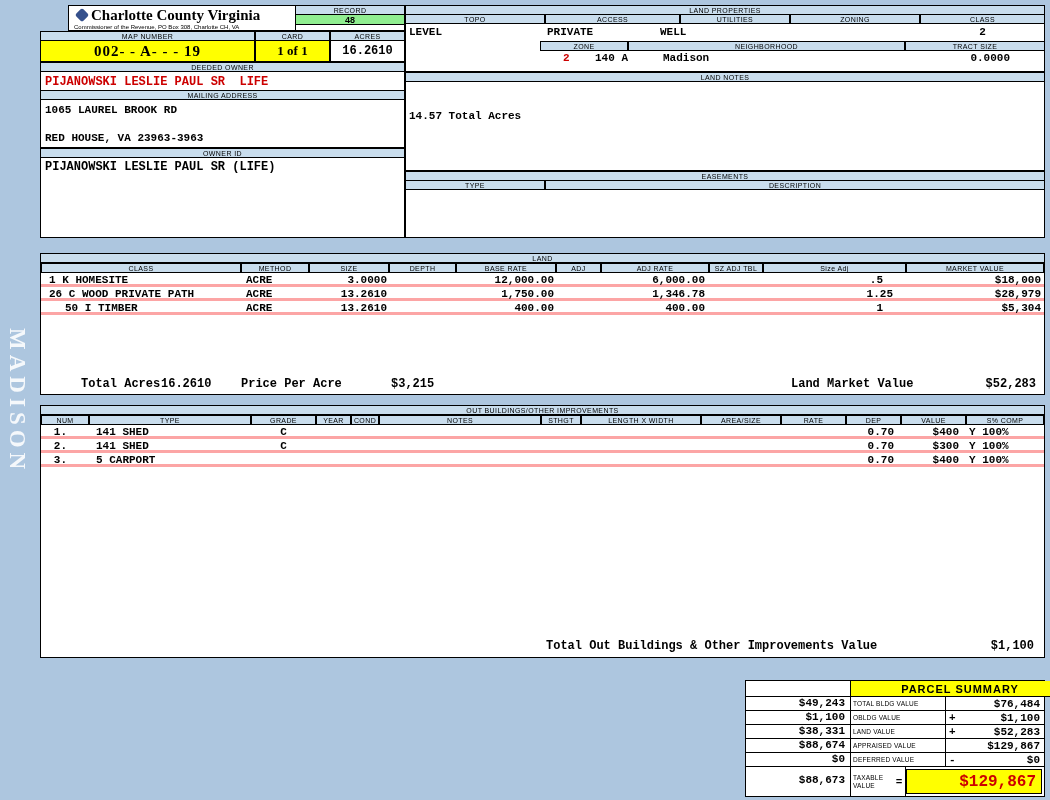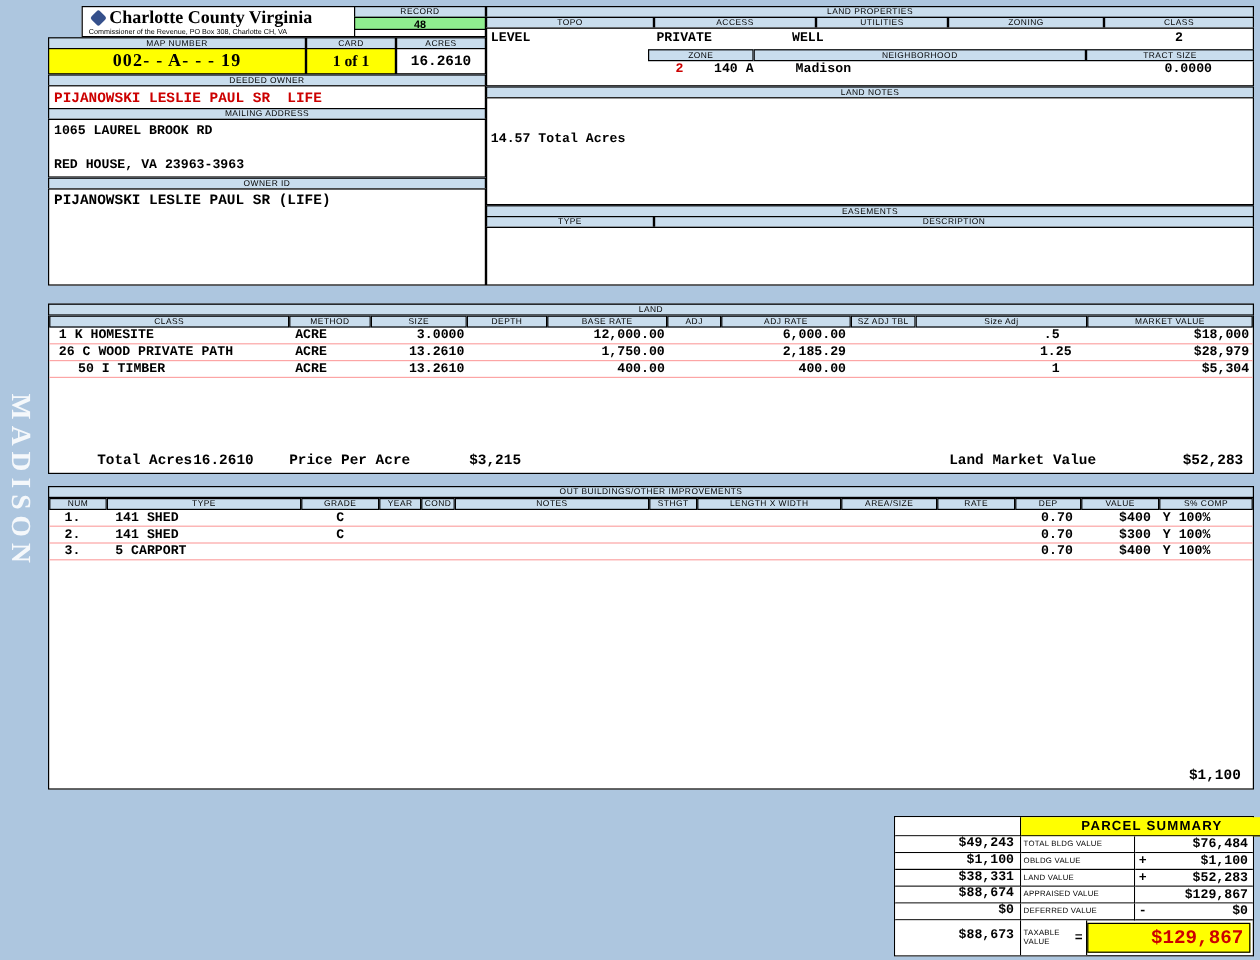--- a/index.html
+++ b/index.html
@@ -10,21 +10,21 @@
         display:flex;align-items:center;justify-content:center;letter-spacing:0.4px;white-space:pre;}
   .mono{font-family:"Liberation Mono",monospace;font-weight:bold;font-size:11px;color:#000;white-space:pre;}
   .abs{position:absolute;}
   .cellval{position:absolute;font-family:"Liberation Mono",monospace;font-weight:bold;font-size:11px;color:#000;white-space:pre;}
   .county-title{position:absolute;left:22px;top:1px;font-family:"Liberation Serif",serif;font-weight:bold;font-size:15px;color:#000;}
   .county-sub{position:absolute;left:5px;top:18px;font-family:"Liberation Sans",sans-serif;font-size:6px;color:#000;}
   .seal{position:absolute;left:8px;top:4px;width:10px;height:10px;background:#35508c;border-radius:2px;transform:rotate(45deg);}
   .bigyellow{position:absolute;background:#ffff00;border:1px solid #000;box-sizing:border-box;display:flex;align-items:center;justify-content:center;}
   .mapnum{font-family:"Liberation Serif",serif;font-weight:bold;font-size:15px;letter-spacing:1px;}
   .cardval{font-family:"Liberation Serif",serif;font-weight:bold;font-size:13px;}
-  .trow{position:absolute;left:0;width:100%;height:14px;border-bottom:1px solid #fca5a5;box-sizing:border-box;}
+  .trow{position:absolute;left:0;width:100%;height:14px;border-bottom:3px solid #fca5a5;box-sizing:border-box;}
   .trow span{position:absolute;top:1px;font-family:"Liberation Mono",monospace;font-weight:bold;font-size:11px;line-height:12px;white-space:pre;}
   .hcell{position:absolute;top:9px;height:10px;}
   .sidebar-label{position:absolute;left:4px;top:328px;writing-mode:vertical-rl;
        font-family:"Liberation Serif",serif;font-weight:bold;font-size:23px;letter-spacing:5px;color:rgba(255,255,255,0.88);}
   .ps-cell{position:absolute;box-sizing:border-box;border-right:1px solid #000;border-bottom:1px solid #000;background:#fff;}
   .ps-prior{font-family:"Liberation Mono",monospace;font-weight:bold;font-size:11px;text-align:right;padding-right:5px;line-height:13px;}
   .ps-label{font-family:"Liberation Sans",sans-serif;font-size:6.5px;line-height:13px;padding-left:2px;letter-spacing:0.2px;}
   .ps-cur{display:flex;justify-content:space-between;align-items:center;padding:0 4px 0 3px;font-family:"Liberation Mono",monospace;font-weight:bold;font-size:11px;border-right:none;}
   .red{color:#cc0000;}
 </style>
@@ -117,21 +117,21 @@
     <span style="left:415px;width:98px;text-align:right;">12,000.00</span>
     <span style="left:560px;width:104px;text-align:right;">6,000.00</span>
     <span style="left:722px;width:120px;text-align:right;">.5</span>
     <span style="left:865px;width:135px;text-align:right;">$18,000</span>
   </div>
   <div class="trow" style="top:33px;">
     <span style="left:8px;">26 C WOOD PRIVATE PATH</span>
     <span style="left:205px;">ACRE</span>
     <span style="left:268px;width:78px;text-align:right;">13.2610</span>
     <span style="left:415px;width:98px;text-align:right;">1,750.00</span>
-    <span style="left:560px;width:104px;text-align:right;">2,185.29</span>
+    <span style="left:560px;width:104px;text-align:right;">1,346.78</span>
     <span style="left:732px;width:120px;text-align:right;">1.25</span>
     <span style="left:865px;width:135px;text-align:right;">$28,979</span>
   </div>
   <div class="trow" style="top:47px;">
     <span style="left:24px;">50 I TIMBER</span>
     <span style="left:205px;">ACRE</span>
     <span style="left:268px;width:78px;text-align:right;">13.2610</span>
     <span style="left:415px;width:98px;text-align:right;">400.00</span>
     <span style="left:560px;width:104px;text-align:right;">400.00</span>
     <span style="left:722px;width:120px;text-align:right;">1</span>
@@ -180,20 +180,21 @@
   </div>
   <div class="trow" style="top:47px;">
     <span style="left:0px;width:26px;text-align:right;">3.</span>
     <span style="left:55px;">5 CARPORT</span>
     <span style="left:210px;width:65px;text-align:center;"></span>
     <span style="left:805px;width:48px;text-align:right;">0.70</span>
     <span style="left:860px;width:58px;text-align:right;">$400</span>
     <span style="left:928px;">Y 100%</span>
   </div>
 
+  <span class="cellval" style="left:505px;bottom:4px;top:auto;font-size:12px;">Total Out Buildings &amp; Other Improvements Value</span>
   <span class="cellval" style="right:10px;bottom:4px;top:auto;font-size:12px;">$1,100</span>
 </div>
 
 <div class="box" style="left:745px;top:680px;width:300px;height:117px;">
   <div class="ps-cell" style="left:0;top:0;width:105px;height:16px;"></div>
   <div class="ps-cell" style="left:105px;top:0;width:218px;height:16px;background:#ffff00;border-right:none;display:flex;align-items:center;justify-content:center;font-family:Liberation Sans, sans-serif;font-weight:bold;font-size:11px;letter-spacing:1px;">PARCEL SUMMARY</div>
 
   <div class="ps-cell ps-prior" style="left:0;top:16px;width:105px;height:14px;">$49,243</div>
   <div class="ps-cell ps-label" style="left:105px;top:16px;width:95px;height:14px;">TOTAL BLDG VALUE</div>
   <div class="ps-cell ps-cur" style="left:200px;top:16px;width:98px;height:14px;">

